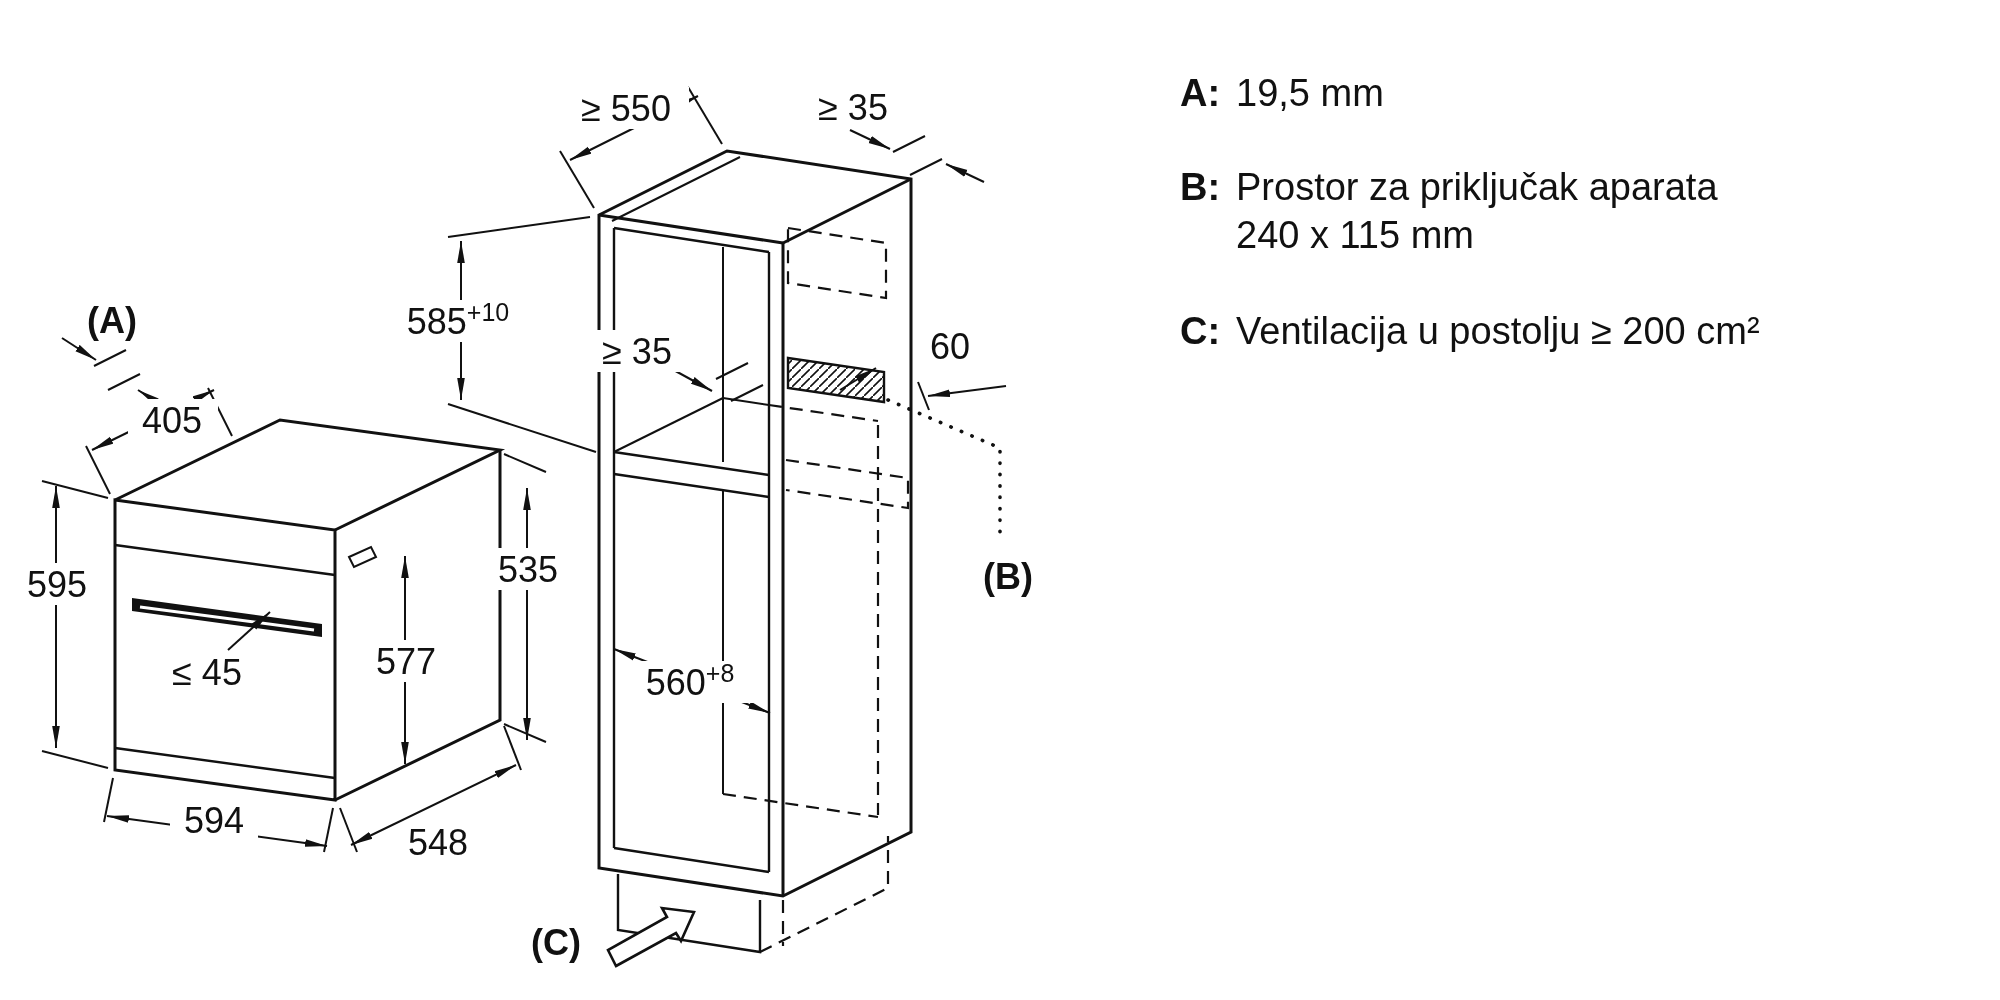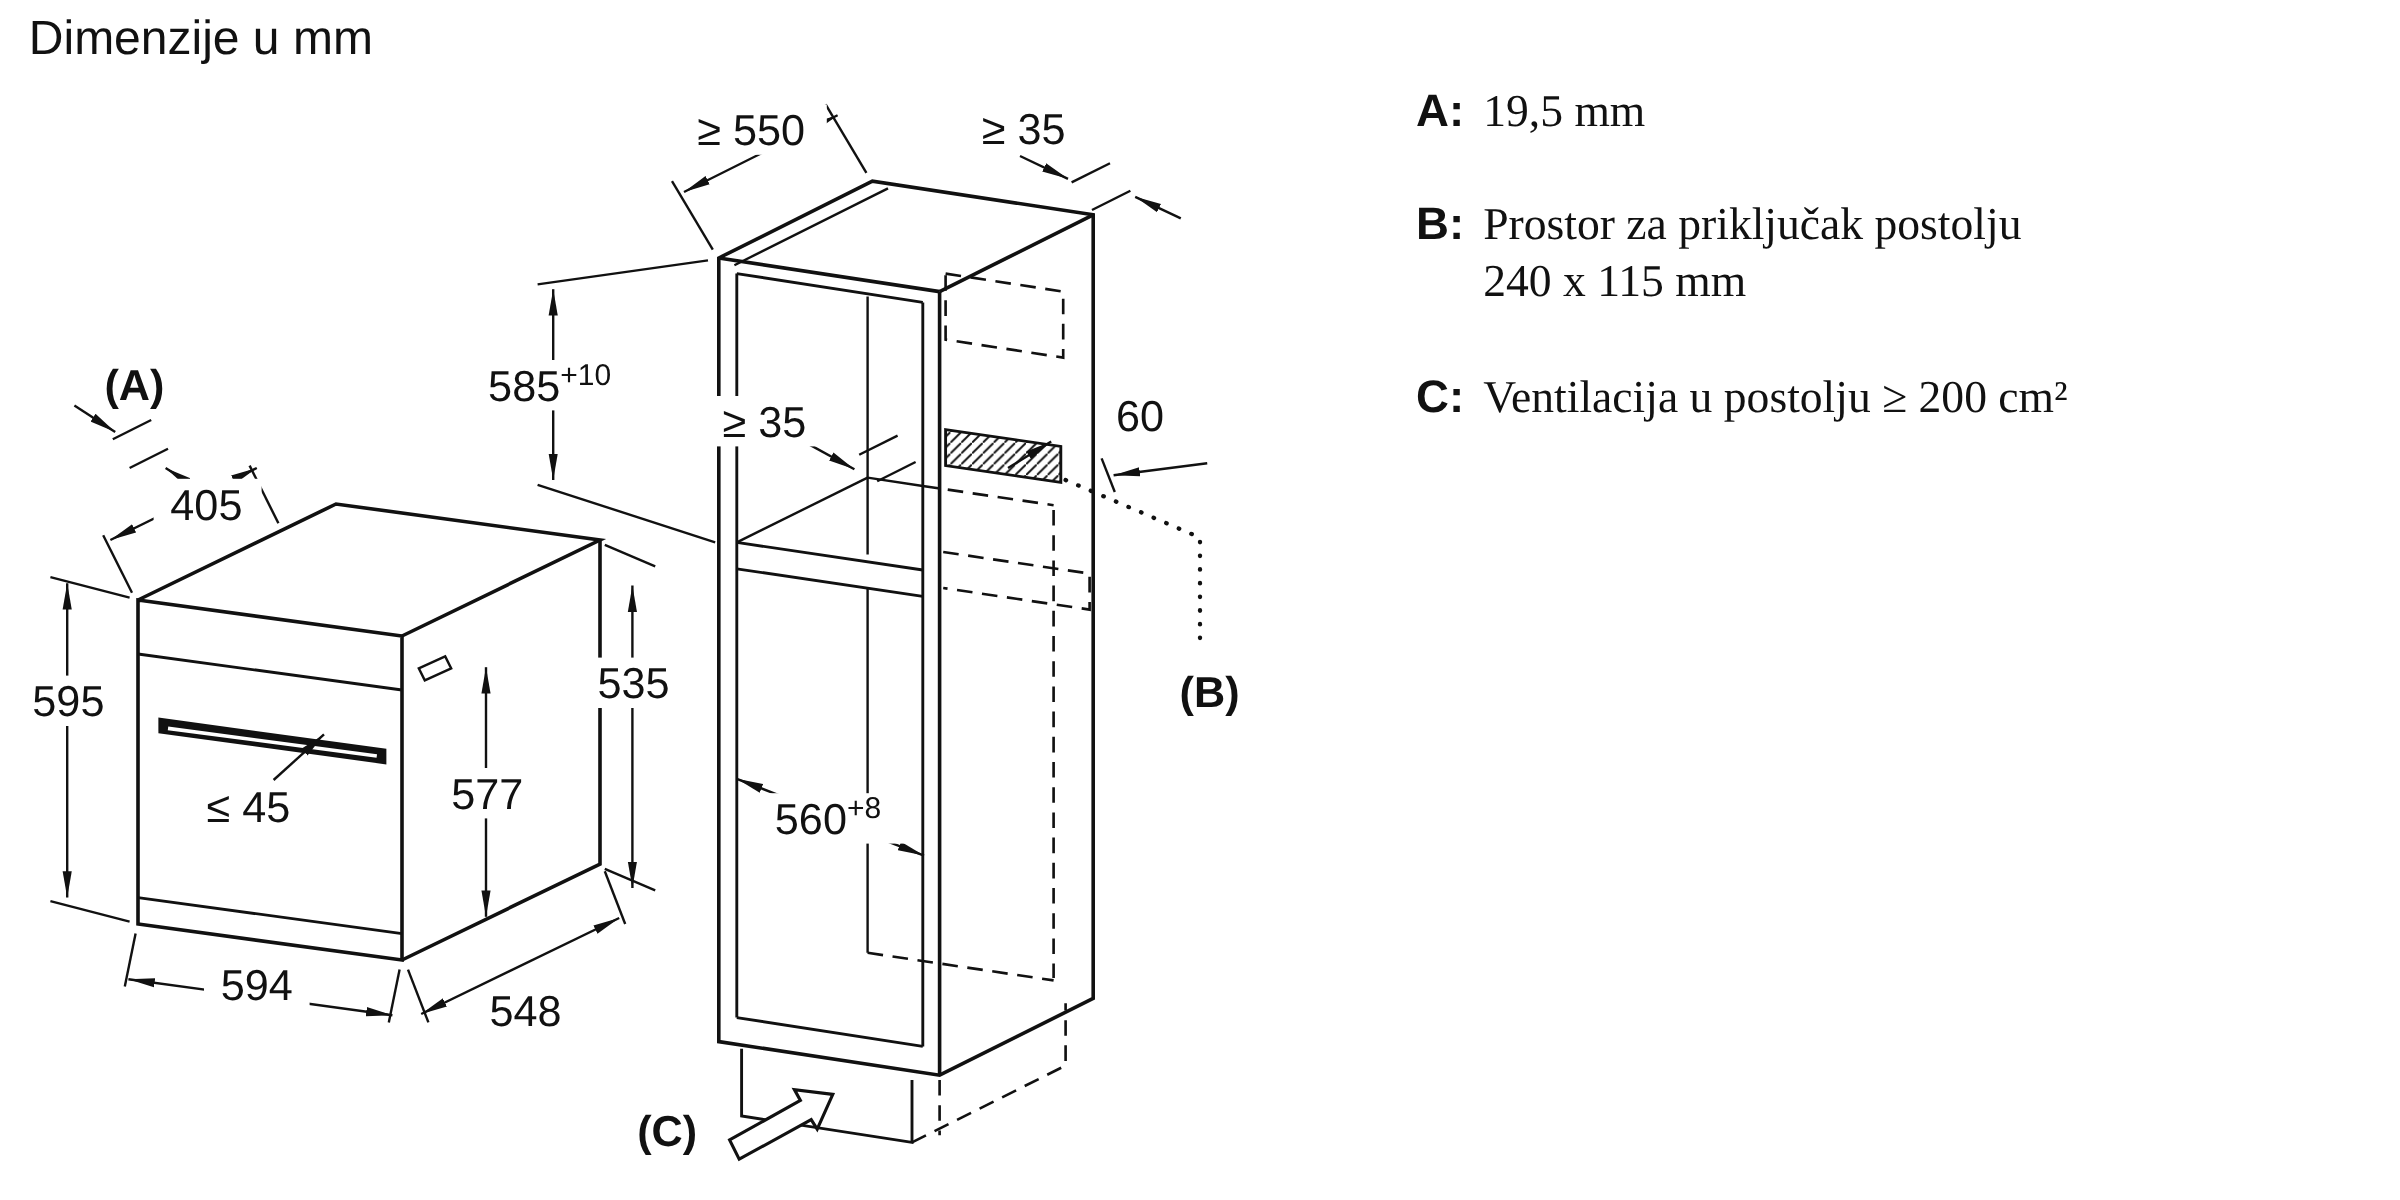--- a/index.html
+++ b/index.html
@@ -3,39 +3,38 @@
 <meta charset="utf-8">
 <style>
   html,body{margin:0;padding:0;background:#fff;}
   .page{position:relative;width:2000px;height:1000px;background:#fff;overflow:hidden;
         font-family:"Liberation Sans",sans-serif;color:#111;}
   .drawing{position:absolute;left:0;top:0;}
   .page-title{position:absolute;left:24px;top:10px;font-size:40px;color:#111;}
   .legend{position:absolute;left:1180px;top:0;width:780px;}
   .legend-row{position:absolute;display:flex;font-size:38px;line-height:1.25;color:#111;}
   .legend-row .lkey{font-weight:bold;width:56px;flex:0 0 56px;}
-  .legend-row .lval{display:block;font-family:Liberation Serif, serif;}
+  .legend-row .lval{display:block;}
   
   svg .ln{stroke:#111;fill:none;stroke-width:3;}
   svg .ln2{stroke:#111;fill:none;stroke-width:2.4;}
   svg .thin{stroke:#111;fill:none;stroke-width:2;}
   svg .dash{stroke:#111;fill:none;stroke-width:2.2;stroke-dasharray:13 8;}
   svg .dot{stroke:#111;fill:none;stroke-width:3.6;stroke-dasharray:0.4 11;stroke-linecap:round;}
   svg .dimln{stroke:#111;fill:none;stroke-width:2;}
   svg .dim{font-family:"Liberation Sans",sans-serif;font-size:36px;fill:#111;text-anchor:middle;}
   svg .dimb{font-weight:bold;}
   svg .sup{font-size:25px;}
   svg .bg{fill:#fff;stroke:none;}
 </style>
 </head>
 <body>
 
 <div class="page">
 
-  <div class="page-title">Dimenzije u mm</div>
 
   <svg class="drawing" width="2000" height="1000" viewBox="0 0 2000 1000" xmlns="http://www.w3.org/2000/svg">
     <defs>
       <marker id="arr" viewBox="0 0 15 6" refX="15" refY="3" markerWidth="22" markerHeight="9" orient="auto-start-reverse" markerUnits="userSpaceOnUse">
         <path d="M0,0.4 L15,3 L0,5.6 Z" fill="#111"></path>
       </marker>
       <pattern id="hatch" patternUnits="userSpaceOnUse" width="9" height="9">
         <path d="M0,9 L9,0" stroke="#111" stroke-width="1.6"></path>
       </pattern>
     </defs>
@@ -212,21 +211,21 @@
     </g>
   </svg>
 
   <div class="legend">
     <div class="legend-row" style="top:70px">
       <span class="lkey">A:</span>
       <span class="lval">19,5 mm</span>
     </div>
     <div class="legend-row" style="top:164px">
       <span class="lkey">B:</span>
-      <span class="lval"><span>Prostor za priključak postolju</span><br><span>240 x 115 mm</span></span>
+      <span class="lval"><span>Prostor za priključak aparata</span><br><span>240 x 115 mm</span></span>
     </div>
     <div class="legend-row" style="top:308px">
       <span class="lkey">C:</span>
       <span class="lval">Ventilacija u postolju ≥ 200 cm²</span>
     </div>
   </div>
 
 </div>
 
 </body></html>

